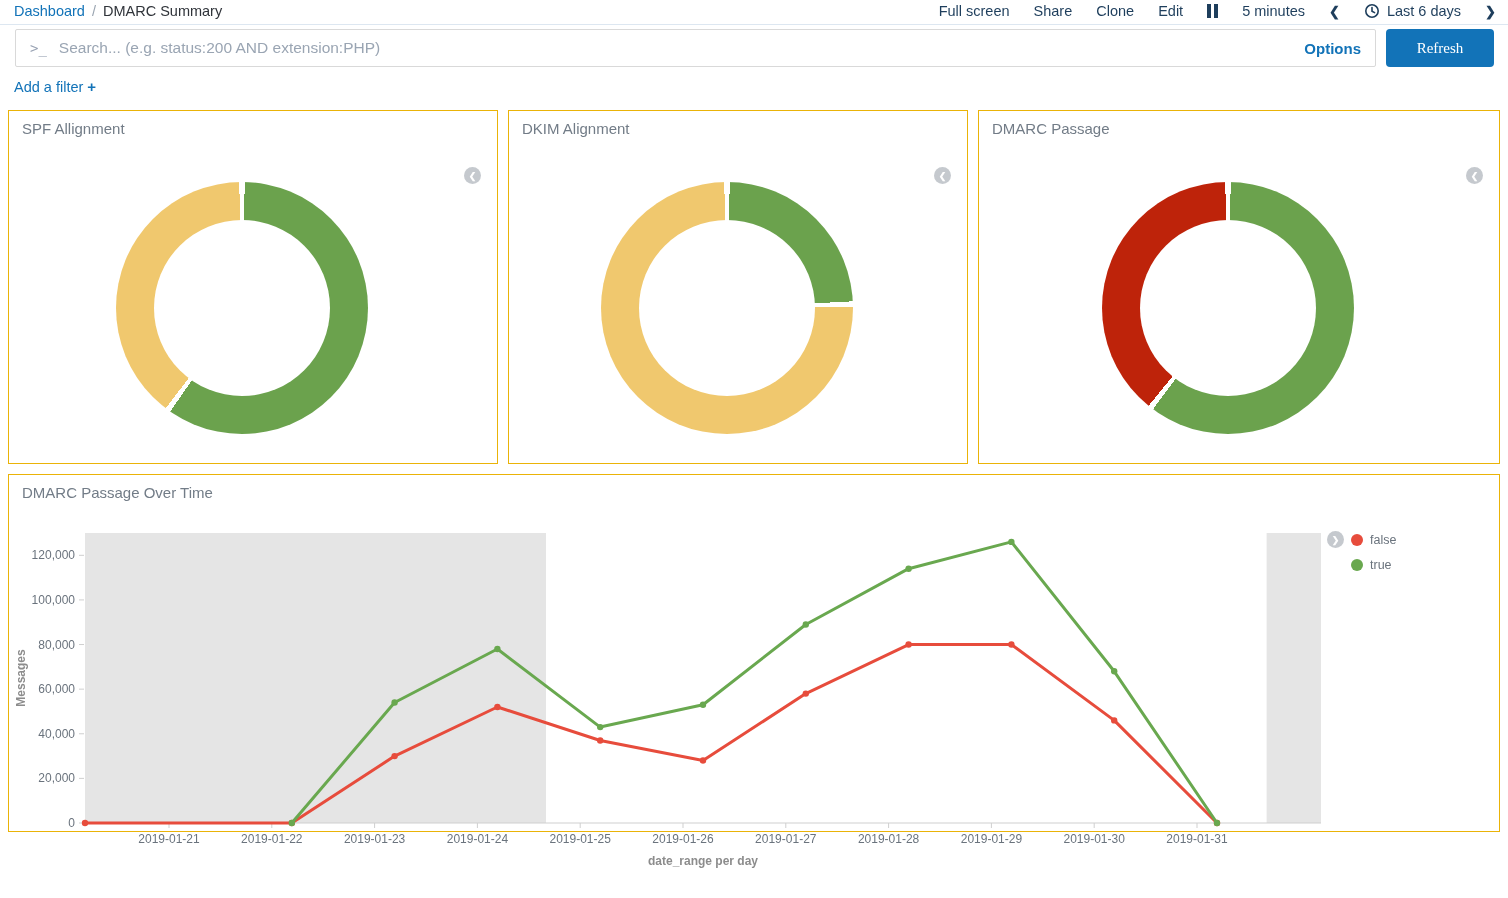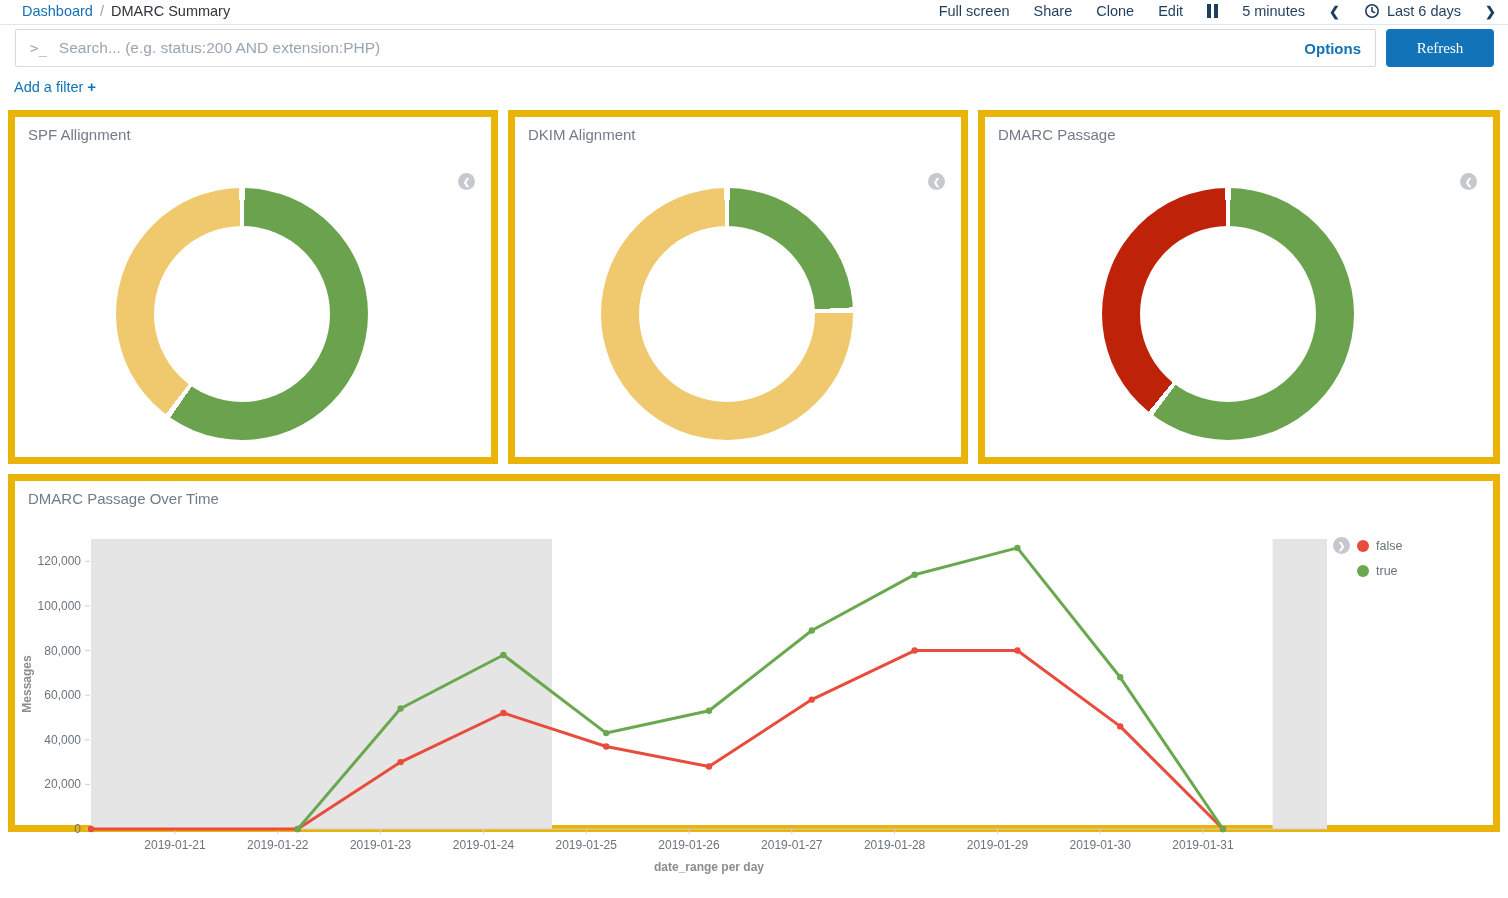--- a/index.html
+++ b/index.html
@@ -1,20 +1,20 @@
 <!DOCTYPE html>
 <html><head>
 <meta charset="utf-8">
 <style>
   * { box-sizing: border-box; margin: 0; padding: 0; }
   html,body { width:1508px; height:898px; background:#fff; font-family:"Liberation Sans", sans-serif; overflow:hidden; }
 
   
   .topnav { display:flex; justify-content:space-between; align-items:center;
-            padding:3px 12px 5px 22px; border-bottom:1px solid #dde7f1; }
+            padding:3px 12px 5px 14px; border-bottom:1px solid #dde7f1; }
   .breadcrumb { font-size:14.5px; display:flex; gap:7px; align-items:center; }
   .breadcrumb .root { color:#1273b8; cursor:pointer; }
   .breadcrumb .sep  { color:#9aa5b1; }
   .breadcrumb .cur  { color:#30343a;text-align:center; }
   .navright { display:flex; align-items:center; gap:24px; font-size:14.5px; color:#1e3e5c; }
   .navitem { cursor:pointer; }
   .pause-icon { display:inline-flex; gap:3px; cursor:pointer; }
   .pause-icon span { width:4px; height:14px; background:#1e3e5c; display:inline-block; }
   .chev { font-size:13px; font-weight:bold; color:#1e3e5c; cursor:pointer; }
   .timepick { display:flex; align-items:center; gap:7px; cursor:pointer; }
@@ -31,21 +31,21 @@
   .refreshbtn { width:108px; height:38px; background:#1273b8; border:none; border-radius:4px;
                 color:#fff; font-size:15px; cursor:pointer; font-family:Liberation Serif, serif; }
 
   
   .filterrow { padding:11px 14px 13px; font-size:14.5px; }
   .addfilter { color:#1273b8; cursor:pointer; }
   .addfilter b { font-weight:bold; font-size:15px; }
 
   
   .row-panels { display:flex; gap:10px; margin:2px 8px 0; }
-  .panel { background:#fff; border:7px solid #eab308; position:relative; }
+  .panel { background:#fff; border:1px solid #eab308; position:relative; }
   .panel-title { position:absolute; top:9px; left:13px; font-size:15px; color:#727c87; z-index:3; }
   .p1 { width:490px; height:354px; }
   .p2 { width:460px; height:354px; }
   .p3 { width:522px; height:354px; }
   .p4 { margin:10px 8px 0; height:358px; position:relative; }
 
   .legend-toggle { position:absolute; top:56px; right:16px; width:17px; height:17px; border-radius:50%;
                    background:rgba(150,157,166,.55); color:#fff; font-size:9px; font-weight:bold;
                    display:flex; align-items:center; justify-content:center; cursor:pointer; z-index:3; }
 

